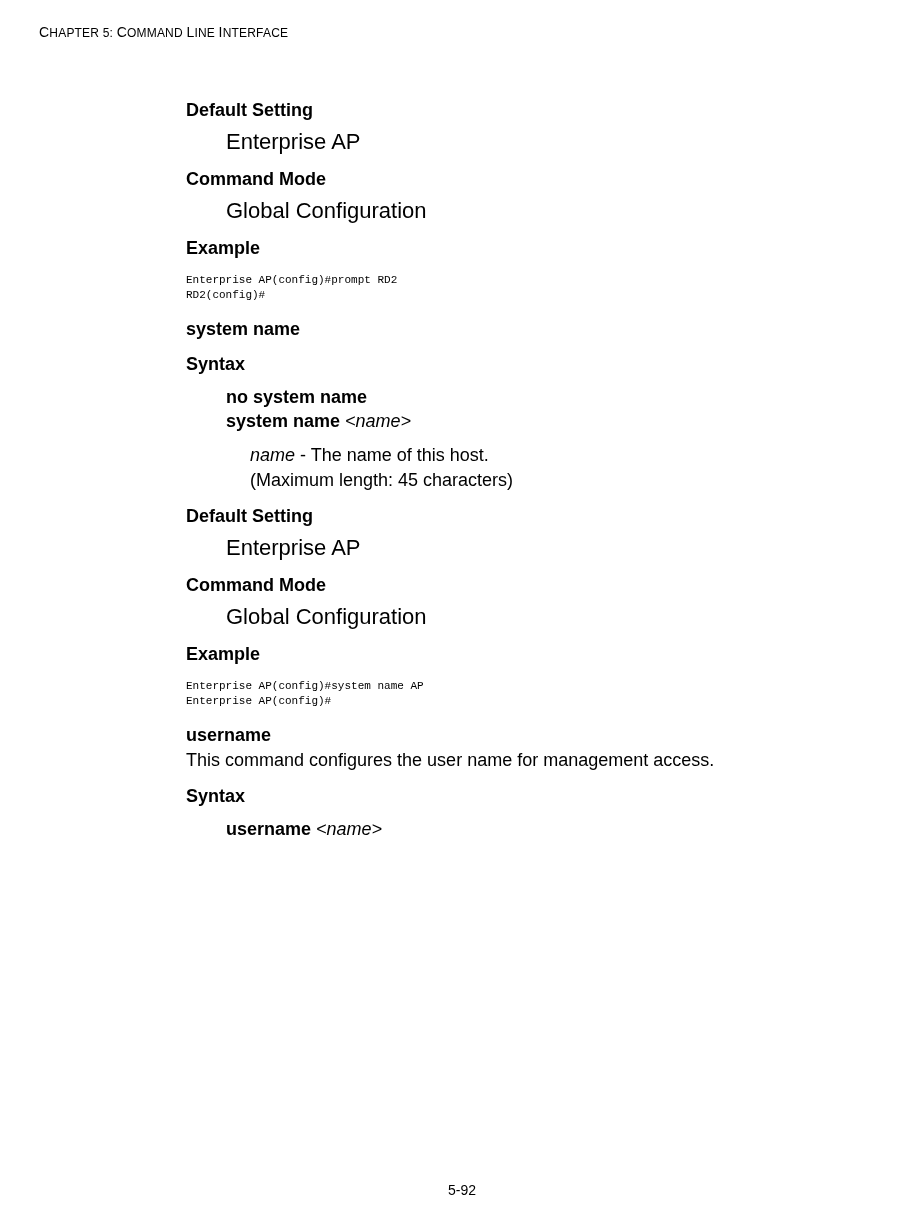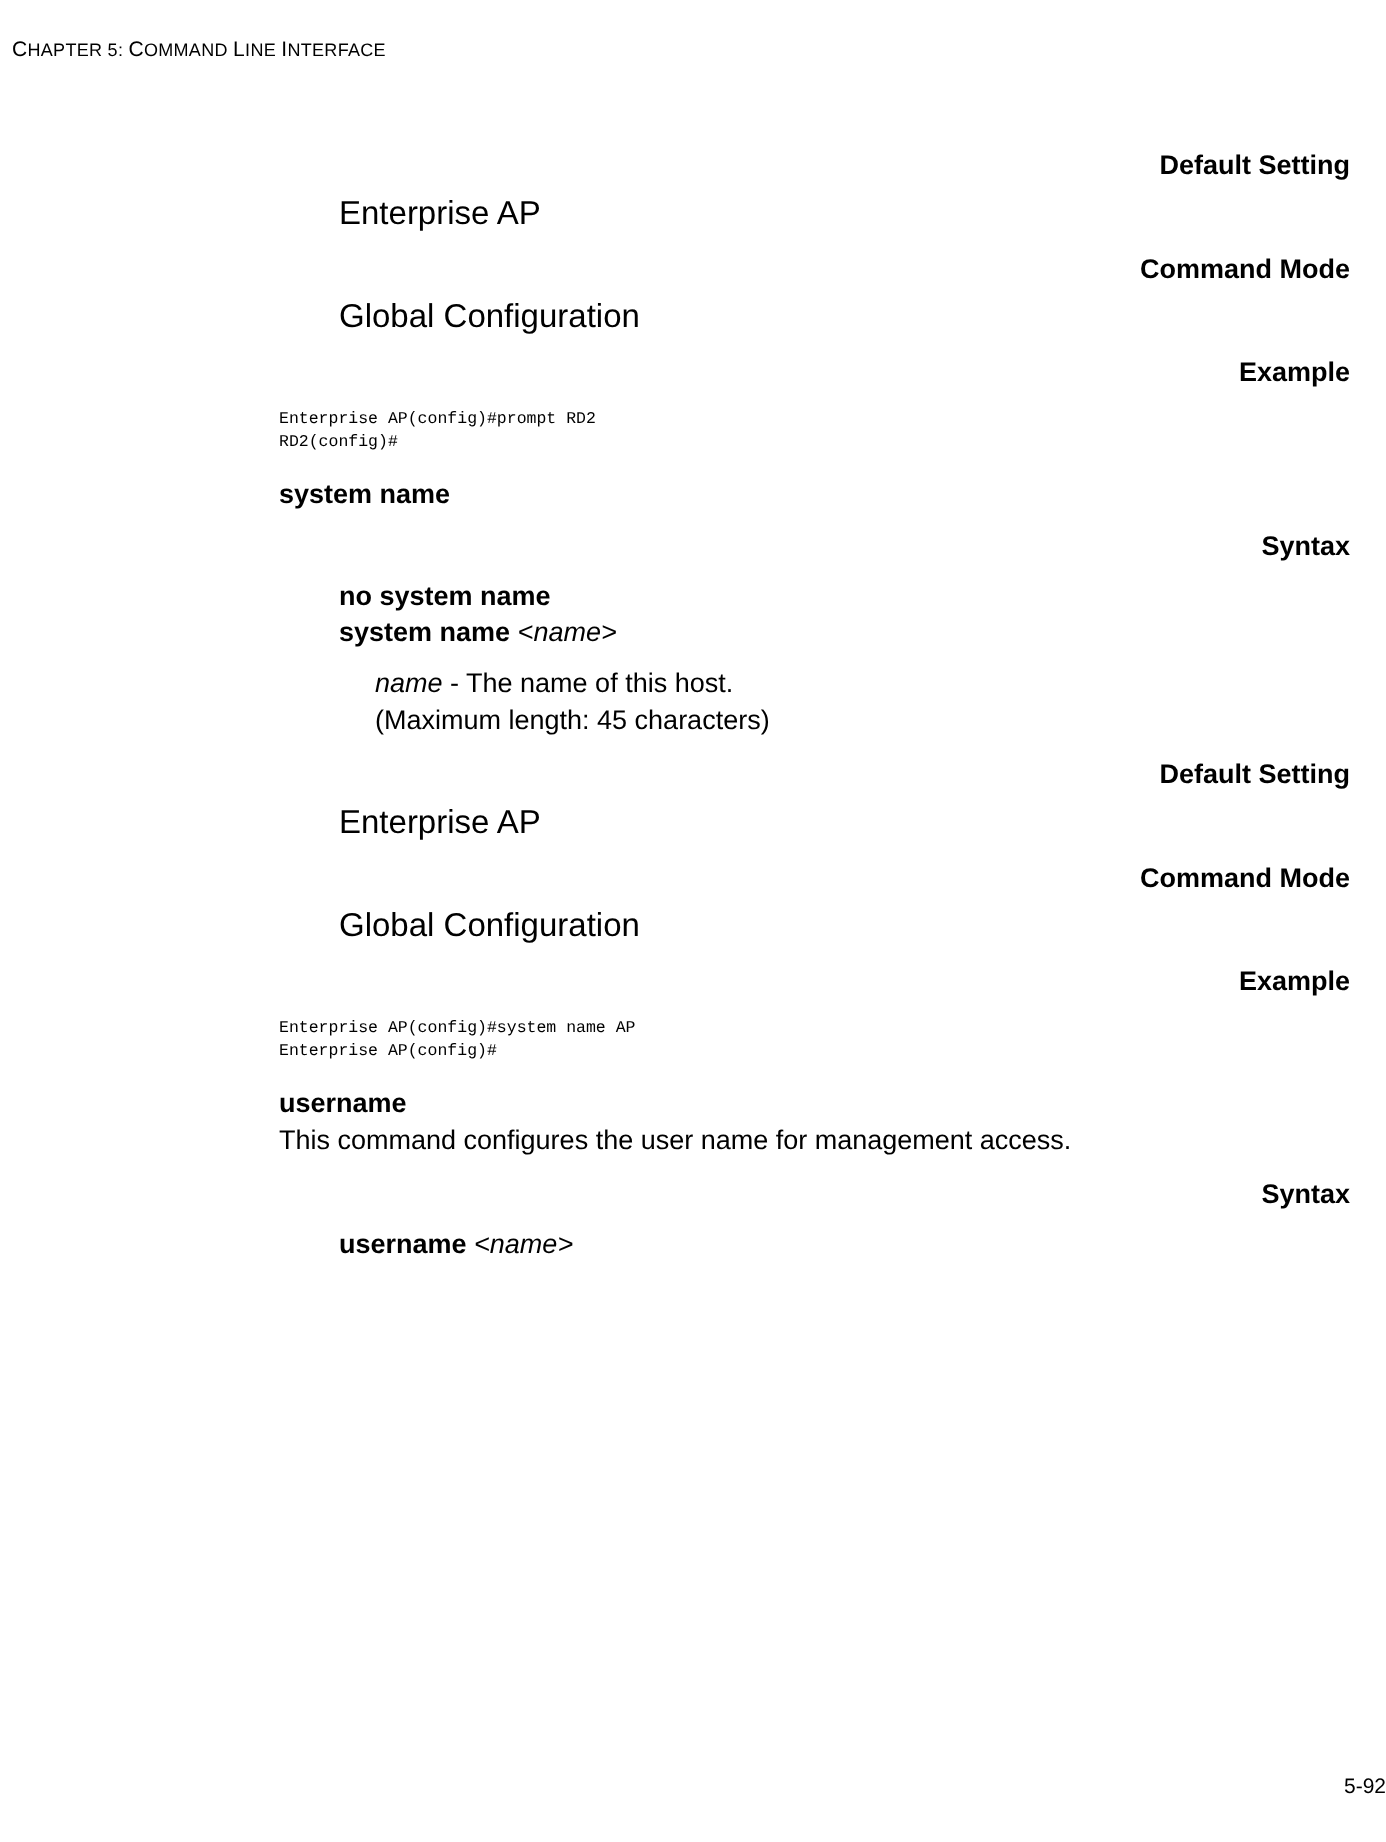--- a/index.html
+++ b/index.html
@@ -12,35 +12,34 @@
       height: 1228px;
       background: #fff;
       font-family: "Frutiger", "Segoe UI", "Helvetica Neue", Arial, sans-serif;
       color: #000;
       position: relative;
       padding: 24px 0 0 0;
     }
     .running-head {
       font-size: 12px;
       letter-spacing: 0.2px;
-      padding-left: 8px;
+      padding-left: 39px;
       font-variant: small-caps;
     }
     .running-head .leadcap {
       font-size: 14px;
     }
     .content {
       padding: 60px 24px 0 186px;
     }
     .h-section {
       font-weight: 700;
       font-size: 18px;
       margin-top: 14px;
       margin-bottom: 2px;
-      text-align: right;
     }
     .h-section.first {
       margin-top: 0;
     }
     .body-indent {
       padding-left: 40px;
       font-size: 22px;
       margin-top: 8px;
       margin-bottom: 8px;
     }
@@ -86,21 +85,21 @@
       font-size: 18px;
       line-height: 1.35;
     }
     .param-line .ital {
       font-style: italic;
     }
     .footer {
       position: absolute;
       bottom: 30px;
       width: 100%;
-      text-align: right;
+      text-align: center;
       font-size: 14px;
     }
   </style>
 </head>
 <body>
 
 <div class="running-head">
   <span class="leadcap">C</span>HAPTER 5: <span class="leadcap">C</span>OMMAND <span class="leadcap">L</span>INE <span class="leadcap">I</span>NTERFACE
 </div>
 

